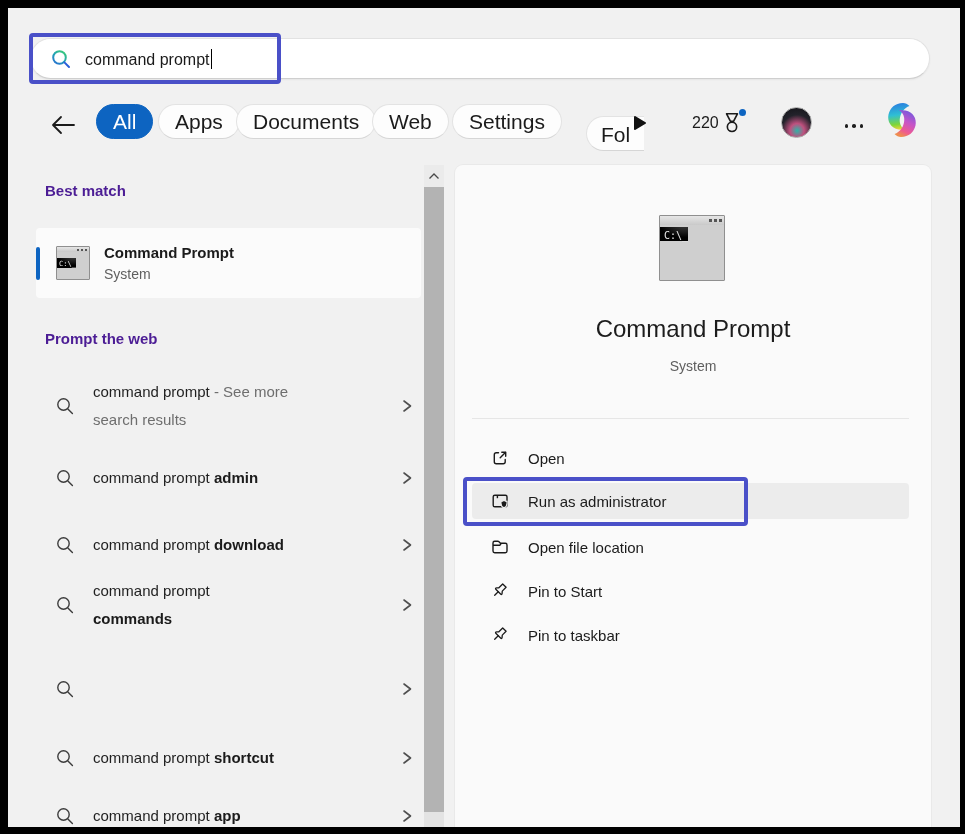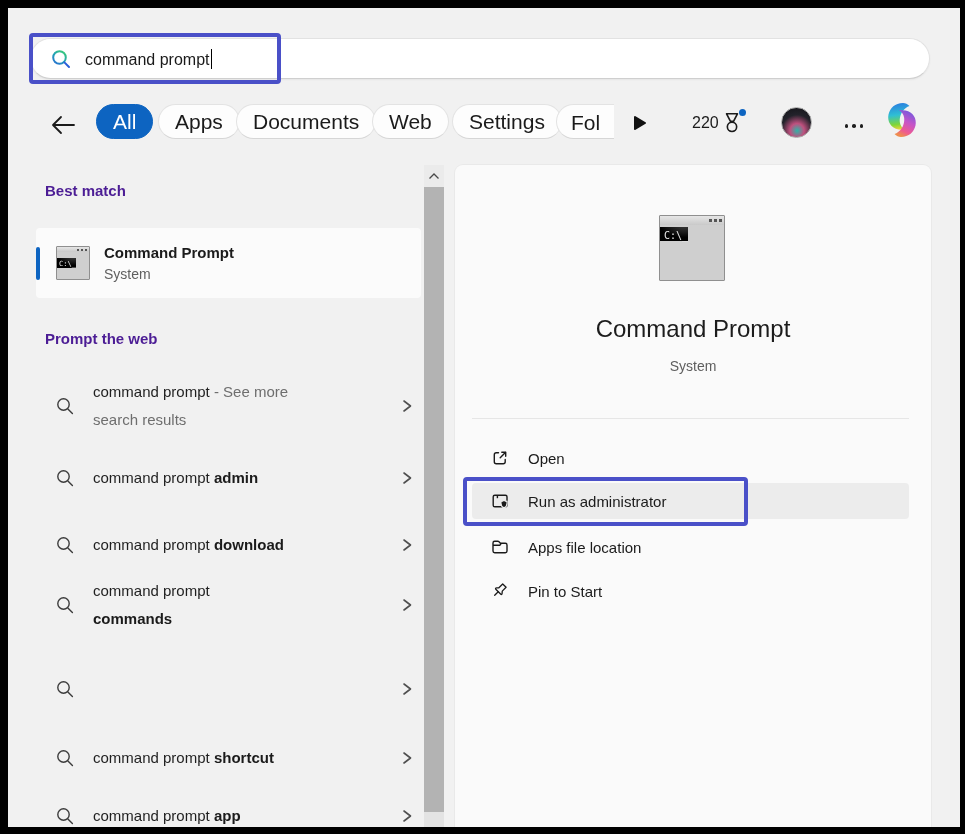--- a/index.html
+++ b/index.html
@@ -20,21 +20,21 @@
   .back-btn { position:absolute; left:40px; top:102px; width:30px; height:30px; display:flex; align-items:center; justify-content:center; }
   .pill { position:absolute; top:96px; height:35px; border-radius:18px; background:#fdfdfd;
     border:1px solid #e3e3e3; border-bottom-color:#d6d6d6; display:flex; align-items:center; justify-content:center;
     padding:0 16px; font-size:21px; color:#1a1a1a; }
   .pill.sel { background:#0d64c1; border-color:#0d64c1; color:#fff; }
   .pill-all { left:88px; min-width:46px; }
   .pill-apps { left:150px; }
   .pill-documents { left:228px; }
   .pill-web { left:364px; }
   .pill-settings { left:444px; }
-  .pill-fol { left:548px; width:58px; border-radius:18px 0 0 18px; border-right:none; padding:2px 0 0 14px; justify-content:flex-start; }
+  .pill-fol { left:578px; width:58px; border-radius:18px 0 0 18px; border-right:none; padding:2px 0 0 14px; justify-content:flex-start;margin-top:12px; }
   .play-btn { position:absolute; left:622px; top:106px; width:18px; height:18px; }
   .rewards { position:absolute; left:684px; top:100px; height:30px; display:flex; align-items:center; }
   .rewards-num { font-size:16px; color:#1b1b1b; }
   .rewards-ic { position:relative; width:26px; height:26px; }
   .rewards-dot { position:absolute; right:-1px; top:-1px; width:7px; height:7px; border-radius:50%; background:#0d64c1; }
   .avatar { position:absolute; left:773px; top:99px; width:31px; height:31px; border-radius:50%;
     background:radial-gradient(circle at 52% 78%, #2fb3a8 0%, #c0517f 26%, #23232b 58%, #121216 100%);
     border:1px solid #a9a9a9; }
   .more-btn { position:absolute; left:828px; top:110px; width:36px; height:16px; display:flex; align-items:center; justify-content:center; gap:4px; }
   .more-btn i { width:3.5px; height:3.5px; border-radius:50%; background:#1f1f1f; }
@@ -347,30 +347,41 @@
     </div>
     <div class="annotation ann-run"></div>
 
     <div class="action a-file">
       <span>
         <svg width="20" height="20" viewBox="0 0 20 20" fill="none" stroke="#1b1b1b" stroke-width="1.4" stroke-linejoin="round">
           <path d="M3 6 A1.7 1.7 0 0 1 4.7 4.3 h3.1 a1.7 1.7 0 0 1 1.2 .5 L10.4 6.2 h4.9 A1.7 1.7 0 0 1 17 7.9 v6.2 a1.7 1.7 0 0 1 -1.7 1.7 H4.7 A1.7 1.7 0 0 1 3 14.1 Z"></path>
           <path d="M3 8.2 h7 l1.4 -2"></path>
         </svg>
       </span>
-      <span>Apps file location</span>
+      <span>Open file location</span>
     </div>
 
     <div class="action a-pinstart">
       <span>
         <svg width="20" height="20" viewBox="0 0 20 20">
           <g transform="rotate(45 10 9)" fill="none" stroke="#1b1b1b" stroke-width="1.3" stroke-linejoin="round" stroke-linecap="round">
             <path d="M7.6 2.8 h4.8 v5.4 l1.7 2 a.7 .7 0 0 1 -.55 1.2 H6.45 a.7 .7 0 0 1 -.55 -1.2 l1.7 -2 z"></path>
             <line x1="10" y1="11.5" x2="10" y2="16.5"></line>
           </g>
         </svg>
       </span>
       <span>Pin to Start</span>
     </div>
 
+    <div class="action a-pintask">
+      <span>
+        <svg width="20" height="20" viewBox="0 0 20 20">
+          <g transform="rotate(45 10 9)" fill="none" stroke="#1b1b1b" stroke-width="1.3" stroke-linejoin="round" stroke-linecap="round">
+            <path d="M7.6 2.8 h4.8 v5.4 l1.7 2 a.7 .7 0 0 1 -.55 1.2 H6.45 a.7 .7 0 0 1 -.55 -1.2 l1.7 -2 z"></path>
+            <line x1="10" y1="11.5" x2="10" y2="16.5"></line>
+          </g>
+        </svg>
+      </span>
+      <span>Pin to taskbar</span>
+    </div>
   </div>
 
 </div>
 
 </body></html>

